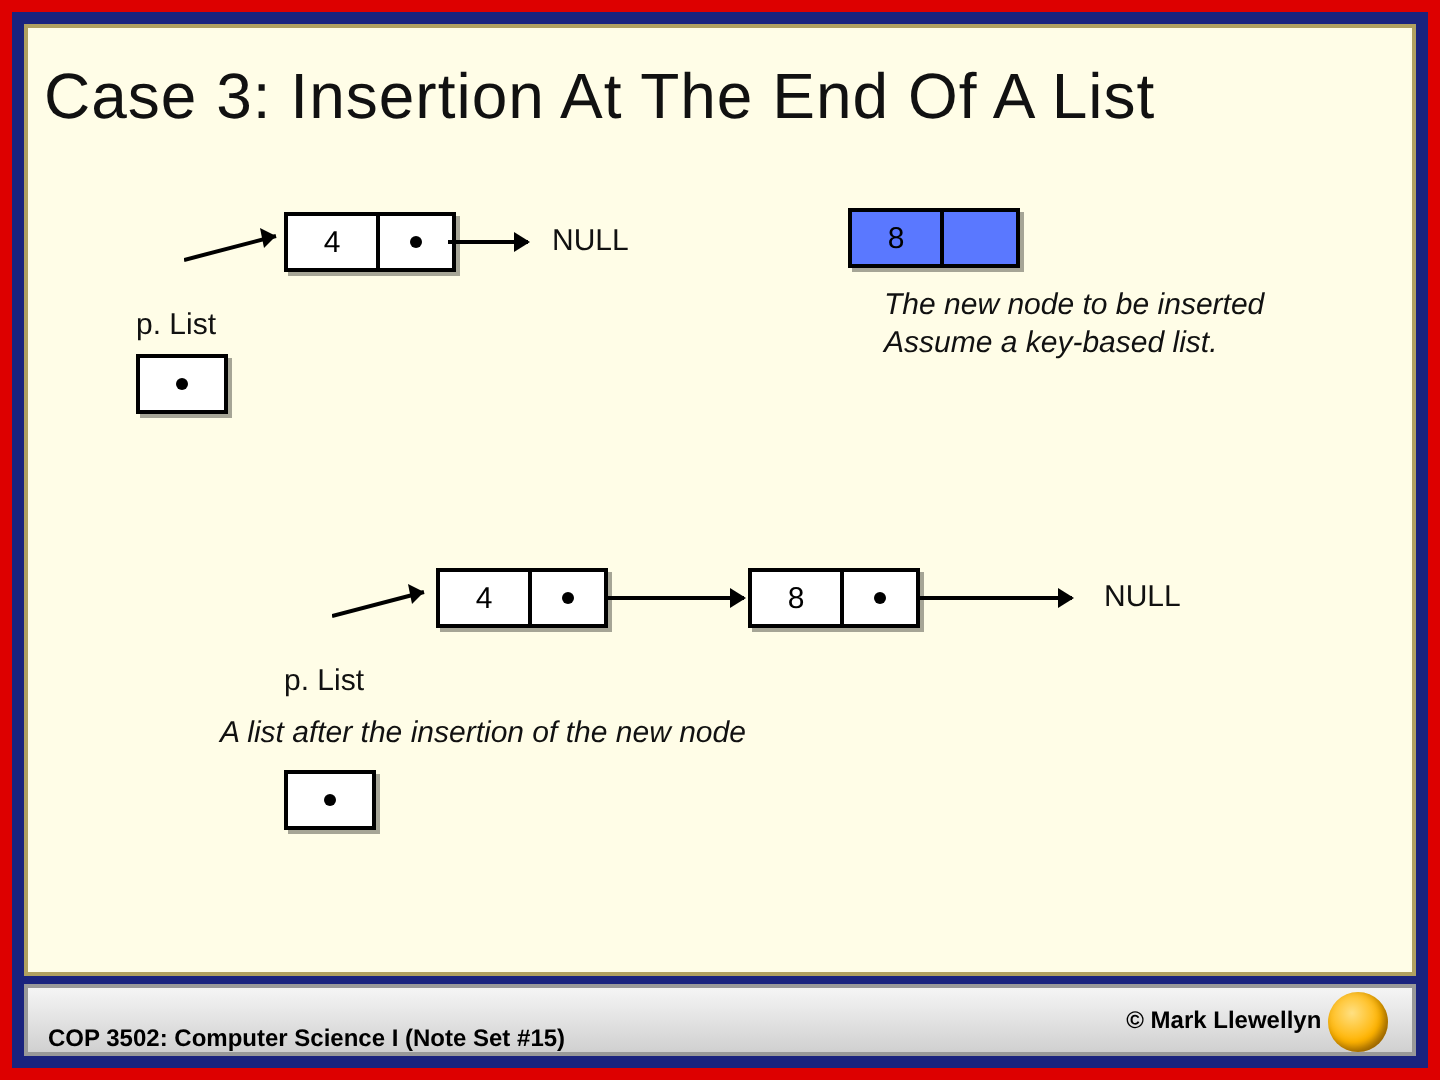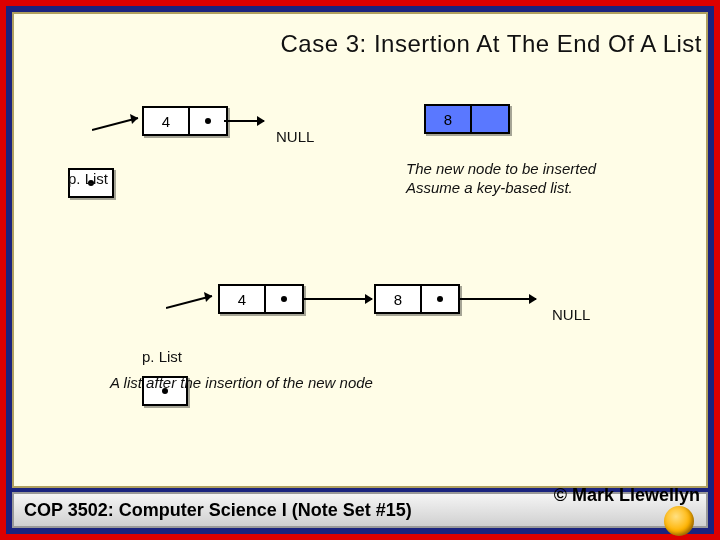--- a/index.html
+++ b/index.html
@@ -1,34 +1,34 @@
 <!DOCTYPE html>
 <html><head>
 <meta charset="utf-8">
 <style>
   * { box-sizing: border-box; margin: 0; padding: 0; }
   html, body { width: 720px; height: 540px; overflow: hidden; font-family: "Comic Sans MS", cursive, sans-serif; }
   .outer { width: 720px; height: 540px; background: #d00; padding: 6px; }
   .mid1 { width: 100%; height: 100%; background: #1a237e; padding: 6px; display: flex; flex-direction: column; }
   .content { flex: 1; background: #fffde7; border: 2px solid #b0a060; position: relative; }
-  .title { text-align: right; font-size: 24px; color: #111; padding: 16px 4px 8px 8px; letter-spacing: 0.5px; }
-  .footer { height: 36px; background: linear-gradient(#f5f5f5, #d0d0d0); border: 2px solid #999; display: flex; align-items: center; font-family: Arial, sans-serif; font-size: 18px; margin-top: 4px; }
+  .title { text-align: left; font-size: 32px; color: #111; padding: 16px 22px 8px 8px; letter-spacing: 0.5px; }
+  .footer { height: 36px; background: linear-gradient(#f5f5f5, #d0d0d0); border: 2px solid #999; display: flex; align-items: flex-end; font-family: Arial, sans-serif; font-size: 12px; margin-top: 4px; }
   .footer .f-left { flex: 1; padding-left: 10px; font-weight: bold; }
   .footer .f-mid  { flex: 0 0 140px; text-align: center; font-weight: bold; }
   .footer .f-right{ flex: 0 0 190px; text-align: right; padding-right: 6px; font-weight: bold; }
   .logo { width: 30px; height: 30px; background: radial-gradient(circle at 40% 35%, #ffe082 0%, #ffb300 55%, #c77800 100%); border-radius: 50%; margin: 0 6px 0 0; display: inline-block; vertical-align: middle; box-shadow: inset -2px -2px 4px rgba(0,0,0,.35); }
 
   
   .abs { position: absolute; }
   .node { display: flex; height: 30px; border: 2px solid #000; background: #fff; box-shadow: 2px 2px 0 rgba(0,0,0,.35); }
   .cell-data { width: 44px; display: flex; align-items: center; justify-content: center; font-size: 15px; background: #fff; }
   .cell-ptr  { width: 38px; border-left: 2px solid #000; background: #fff; position: relative; }
   .node.blue .cell-data, .node.blue .cell-ptr { background: #5a78ff; }
   .plist-box { width: 46px; height: 30px; border: 2px solid #000; background: #fff; box-shadow: 2px 2px 0 rgba(0,0,0,.35); position: relative; }
-  .lbl { font-size: 15px; color: #111; margin-top: 16px; }
+  .lbl { font-size: 15px; color: #111; }
   .ital { font-style: italic; }
   .arrow-h { height: 2px; background: #000; position: absolute; }
   .arrow-h::after { content: ""; position: absolute; right: -1px; top: -4px; border-left: 8px solid #000; border-top: 5px solid transparent; border-bottom: 5px solid transparent; }
   .dot { width: 6px; height: 6px; background: #000; border-radius: 50%; position: absolute; }
 </style>
 </head>
 <body>
 
 <div class="outer">
   <div class="mid1">
@@ -53,21 +53,21 @@
         </div>
       </div>
 
       <div class="abs arrow-h" style="left:210px; top:106px; width:40px;"></div>
       <div class="abs lbl" style="left:262px; top:98px;">NULL</div>
 
       <div class="abs node blue" style="left:410px; top:90px;">
         <div class="cell-data" style="color:#000;">8</div>
         <div class="cell-ptr"></div>
       </div>
-      <div class="abs lbl ital" style="left:392px; top:130px; line-height:1.25;">
+      <div class="abs lbl ital" style="left:428px; top:130px; line-height:1.25;">
         <div>The new node to be inserted</div>
         <div>Assume a key-based list.</div>
       </div>
 
 
       <div class="abs plist-box" style="left:128px; top:280px;">
         <span class="dot" style="left:50%; top:50%; transform:translate(-50%,-50%);"></span>
       </div>
       <div class="abs lbl" style="left:128px; top:318px;">p. List</div>
 

